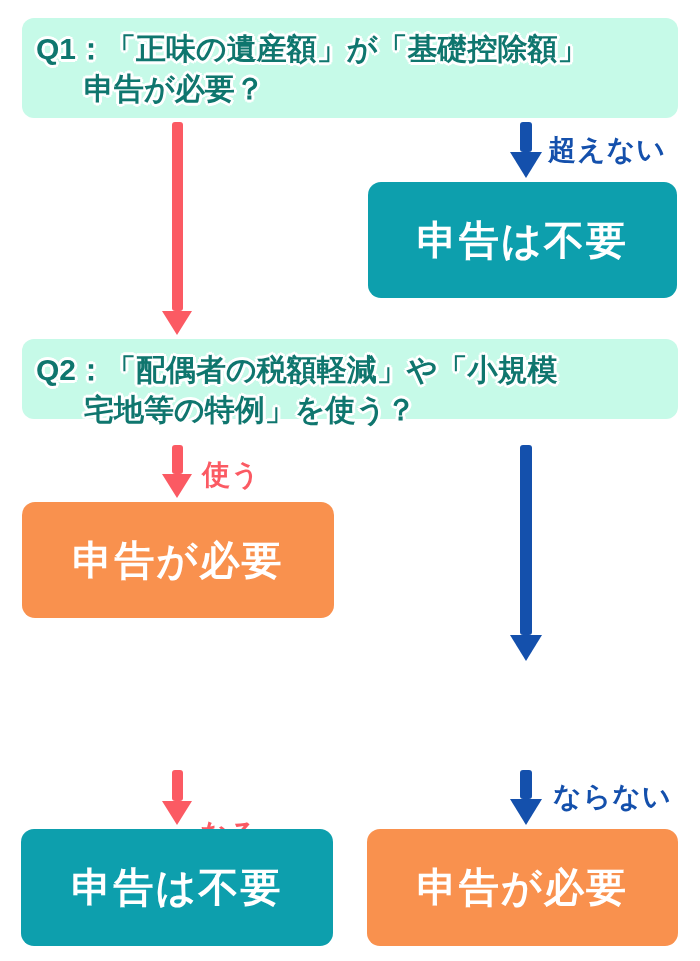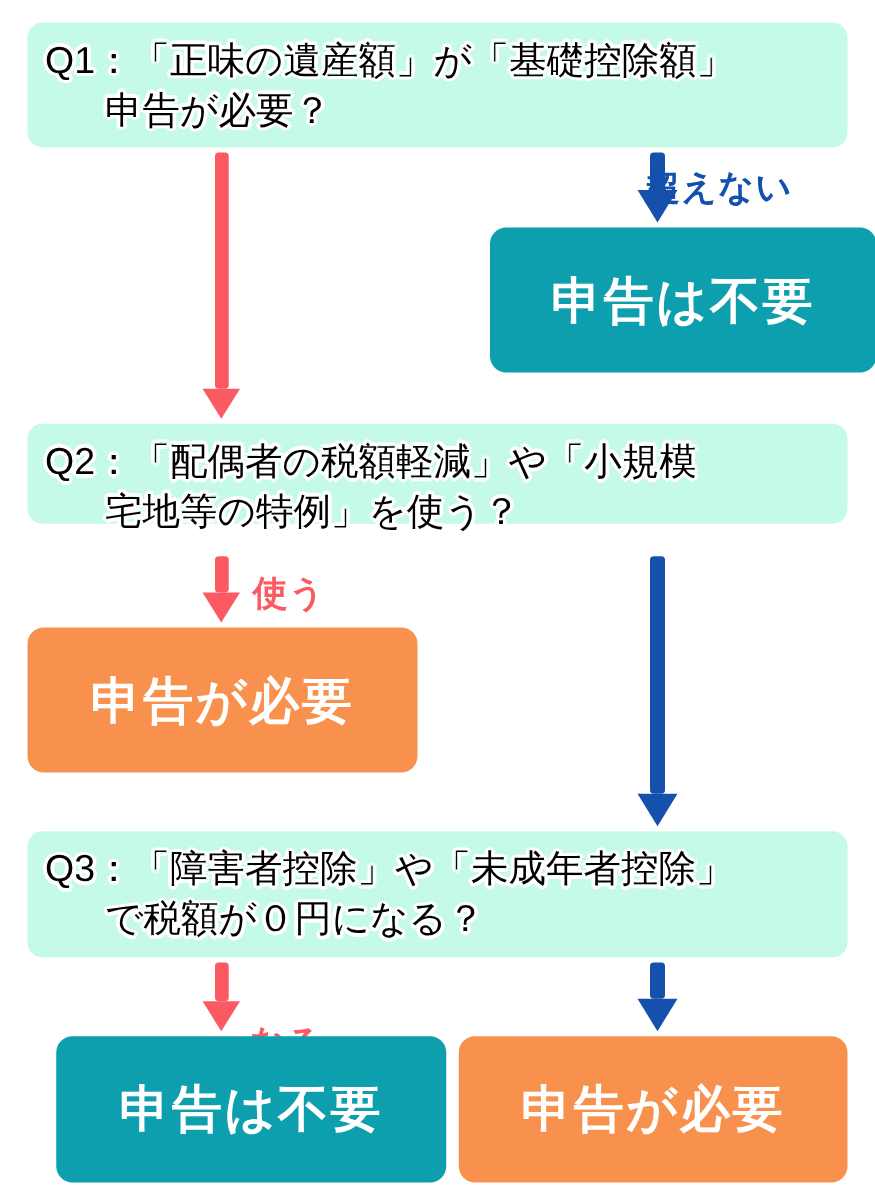--- a/index.html
+++ b/index.html
@@ -18,40 +18,40 @@
     position: absolute;
     left: 22px;
     width: 656px;
     background: var(--mint);
     border-radius: 12px;
     box-sizing: border-box;
     padding: 11px 16px 0 14px;
   }
   .qline {
     font-size: 30px;
-    font-weight: 400;
+    font-weight: 700;
     line-height: 40px;
-    color: #000000;
+    color: #0f766e;
     letter-spacing: 0px;
     white-space: nowrap;
     text-shadow:
       3px 0 0 #fff, -3px 0 0 #fff, 0 3px 0 #fff, 0 -3px 0 #fff,
       2px 2px 0 #fff, -2px 2px 0 #fff, 2px -2px 0 #fff, -2px -2px 0 #fff;
   }
   .qline.indent { padding-left: 48px; }
 
   
   .result {
     position: absolute;
     border-radius: 13px;
     display: flex;
     align-items: center;
     justify-content: center;
   }
-  .result.teal   { background: var(--teal); margin-left: 24px; }
+  .result.teal   { background: var(--teal); }
   .result.orange { background: var(--orange); }
   .result-label {
     color: #ffffff;
     font-size: 40px;
     font-weight: 900;
     letter-spacing: 2px;
     white-space: nowrap;
   }
 
   
@@ -107,21 +107,21 @@
 
   <div class="arrow red" style="left:162px; top:122px; width:30px; height:213px;">
     <div class="shaft"></div>
     <div class="head"></div>
   </div>
 
   <div class="arrow blue" style="left:510px; top:122px; width:32px; height:56px;">
     <div class="shaft"></div>
     <div class="head"></div>
   </div>
-  <div class="edge-label blue-label" style="left:516px; top:131px;">超えない</div>
+  <div class="edge-label blue-label" style="left:548px; top:131px;">超えない</div>
 
   <div class="result teal" style="left:368px; top:182px; width:309px; height:116px;">
     <span class="result-label">申告は不要</span>
   </div>
 
   <div class="qbox" style="top:339px; height:80px;">
     <div class="qline">Q2：「配偶者の税額軽減」や「小規模</div>
     <div class="qline indent">宅地等の特例」を使う？</div>
   </div>
 
@@ -133,35 +133,32 @@
 
   <div class="result orange" style="left:22px; top:502px; width:312px; height:116px;">
     <span class="result-label">申告が必要</span>
   </div>
 
   <div class="arrow blue" style="left:510px; top:445px; width:32px; height:216px;">
     <div class="shaft"></div>
     <div class="head"></div>
   </div>
 
-  <div class="qbox" style="top:665px; height:101px;">
-    <div class="qline">Q3：「障害者控除」や「未成年者控除」</div>
-    <div class="qline indent">で税額が０円になる？</div>
-  </div>
 
   <div class="arrow red" style="left:162px; top:770px; width:30px; height:55px;">
     <div class="shaft"></div>
     <div class="head"></div>
   </div>
   <div class="edge-label red-label" style="left:200px; top:780px;margin-top:35px;">なる</div>
 
   <div class="arrow blue" style="left:510px; top:770px; width:32px; height:55px;">
     <div class="shaft"></div>
     <div class="head"></div>
   </div>
+  <div class="edge-label blue-label" style="left:553px; top:778px;">ならない</div>
 
   <div class="result teal" style="left:21px; top:829px; width:312px; height:117px;">
     <span class="result-label">申告は不要</span>
   </div>
 
   <div class="result orange" style="left:367px; top:829px; width:311px; height:117px;">
     <span class="result-label">申告が必要</span>
   </div>
 
 </div>

